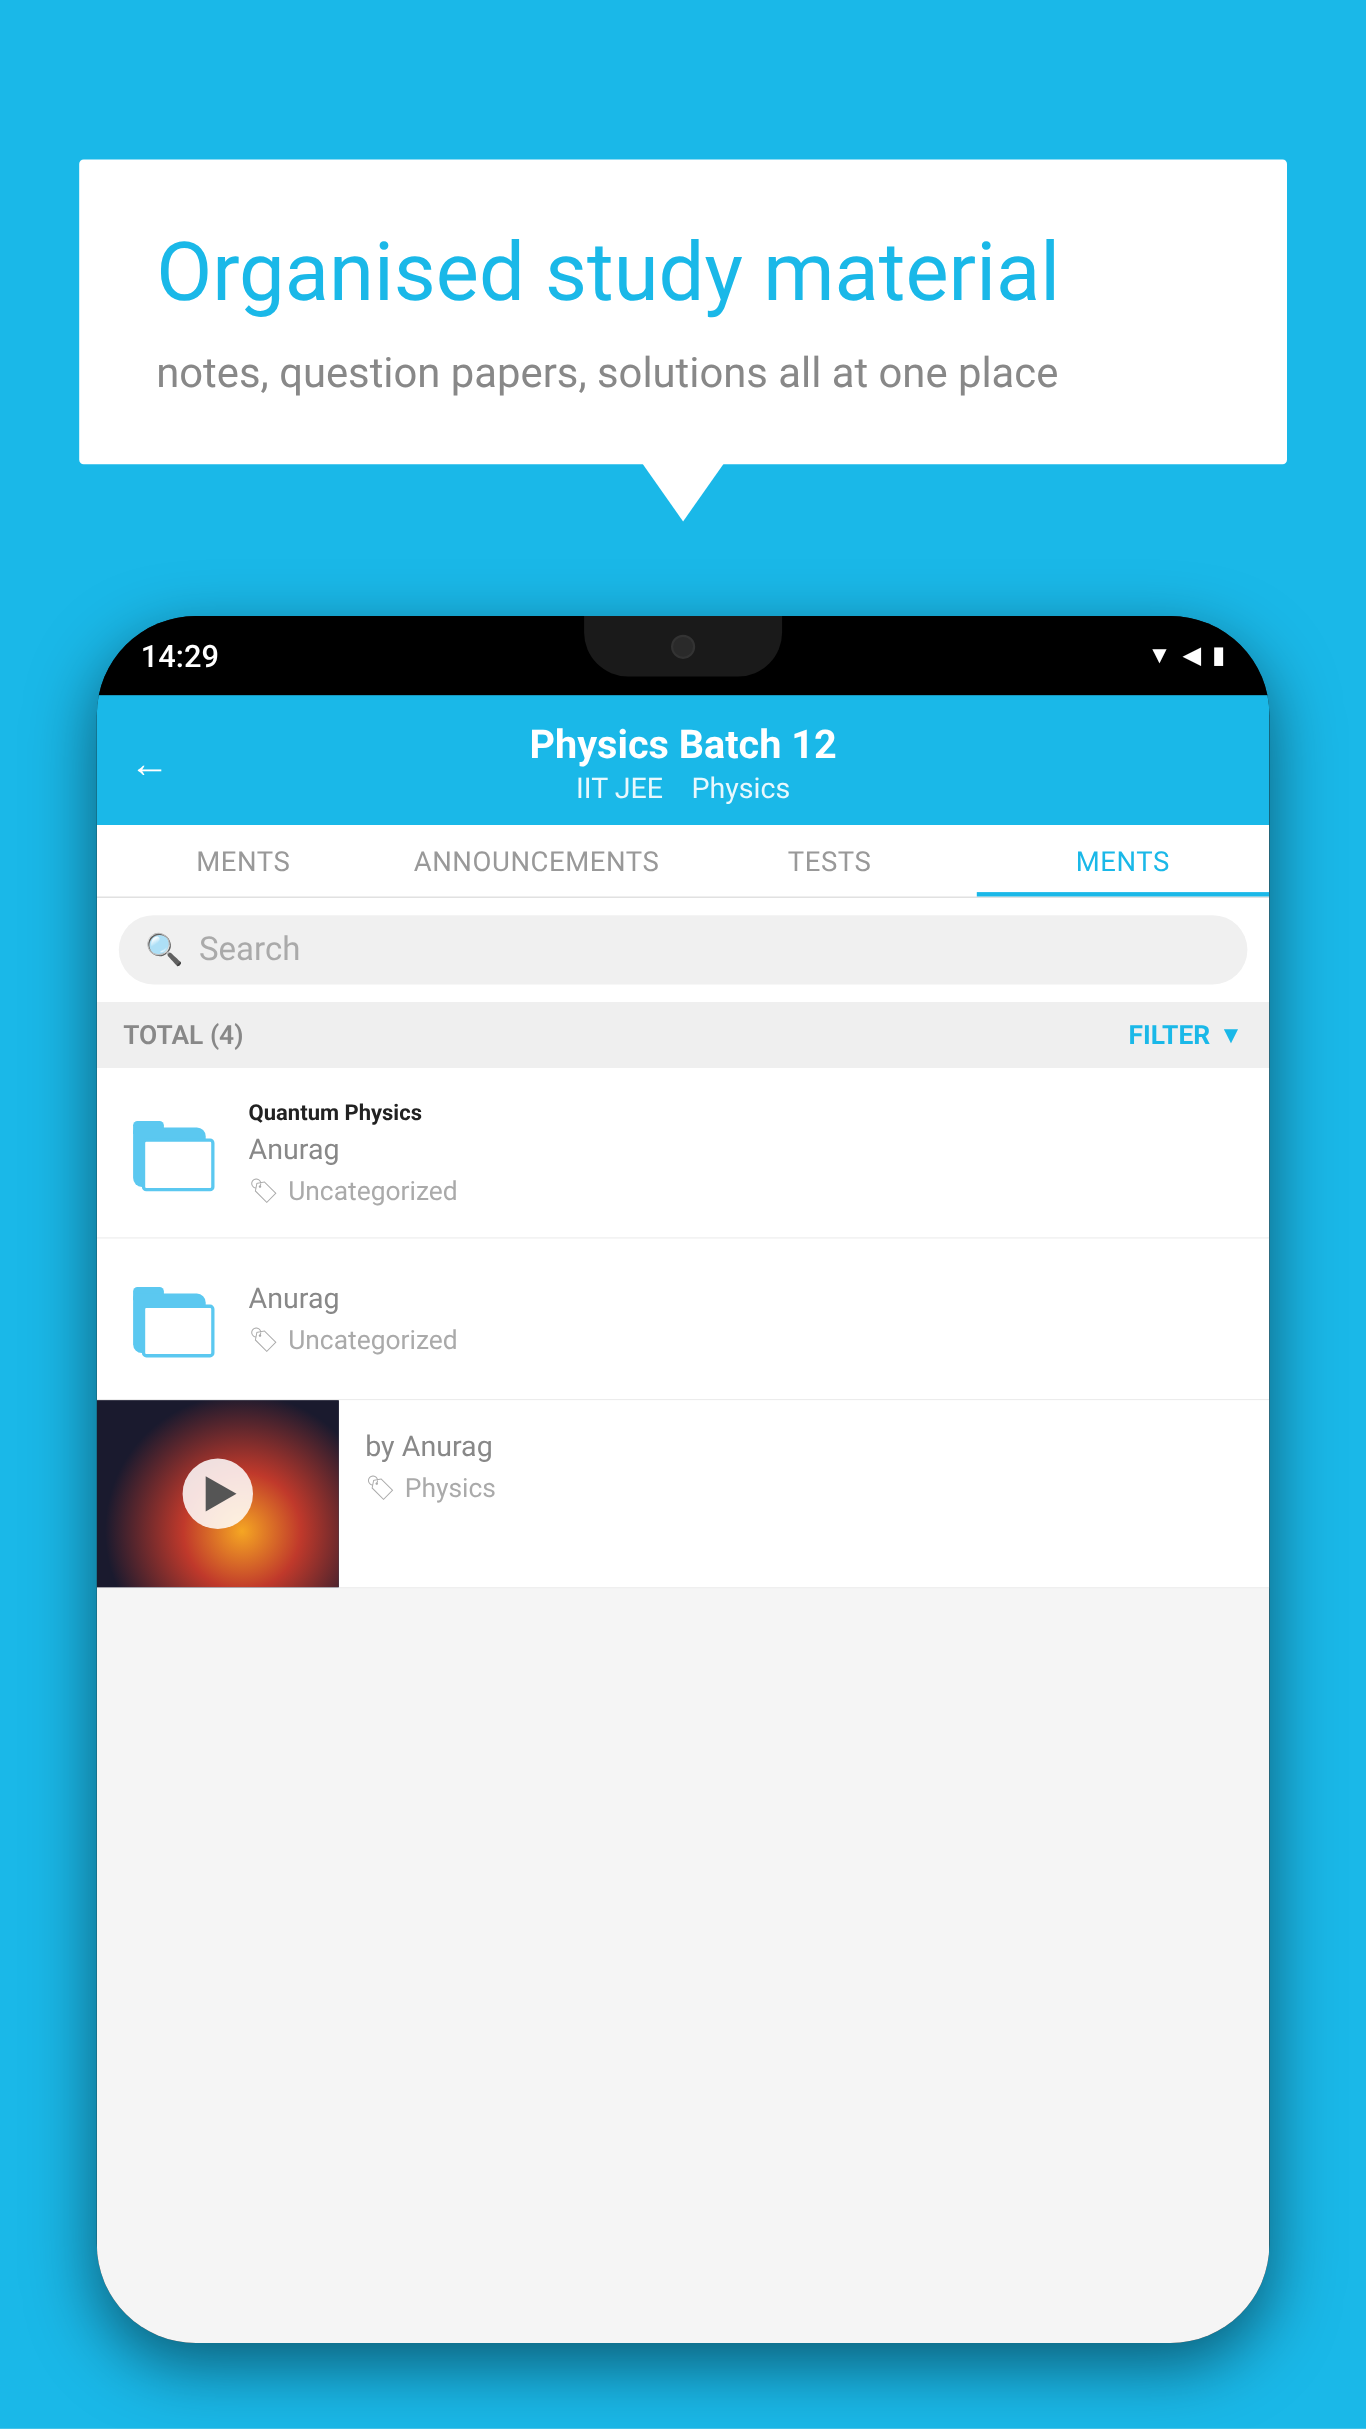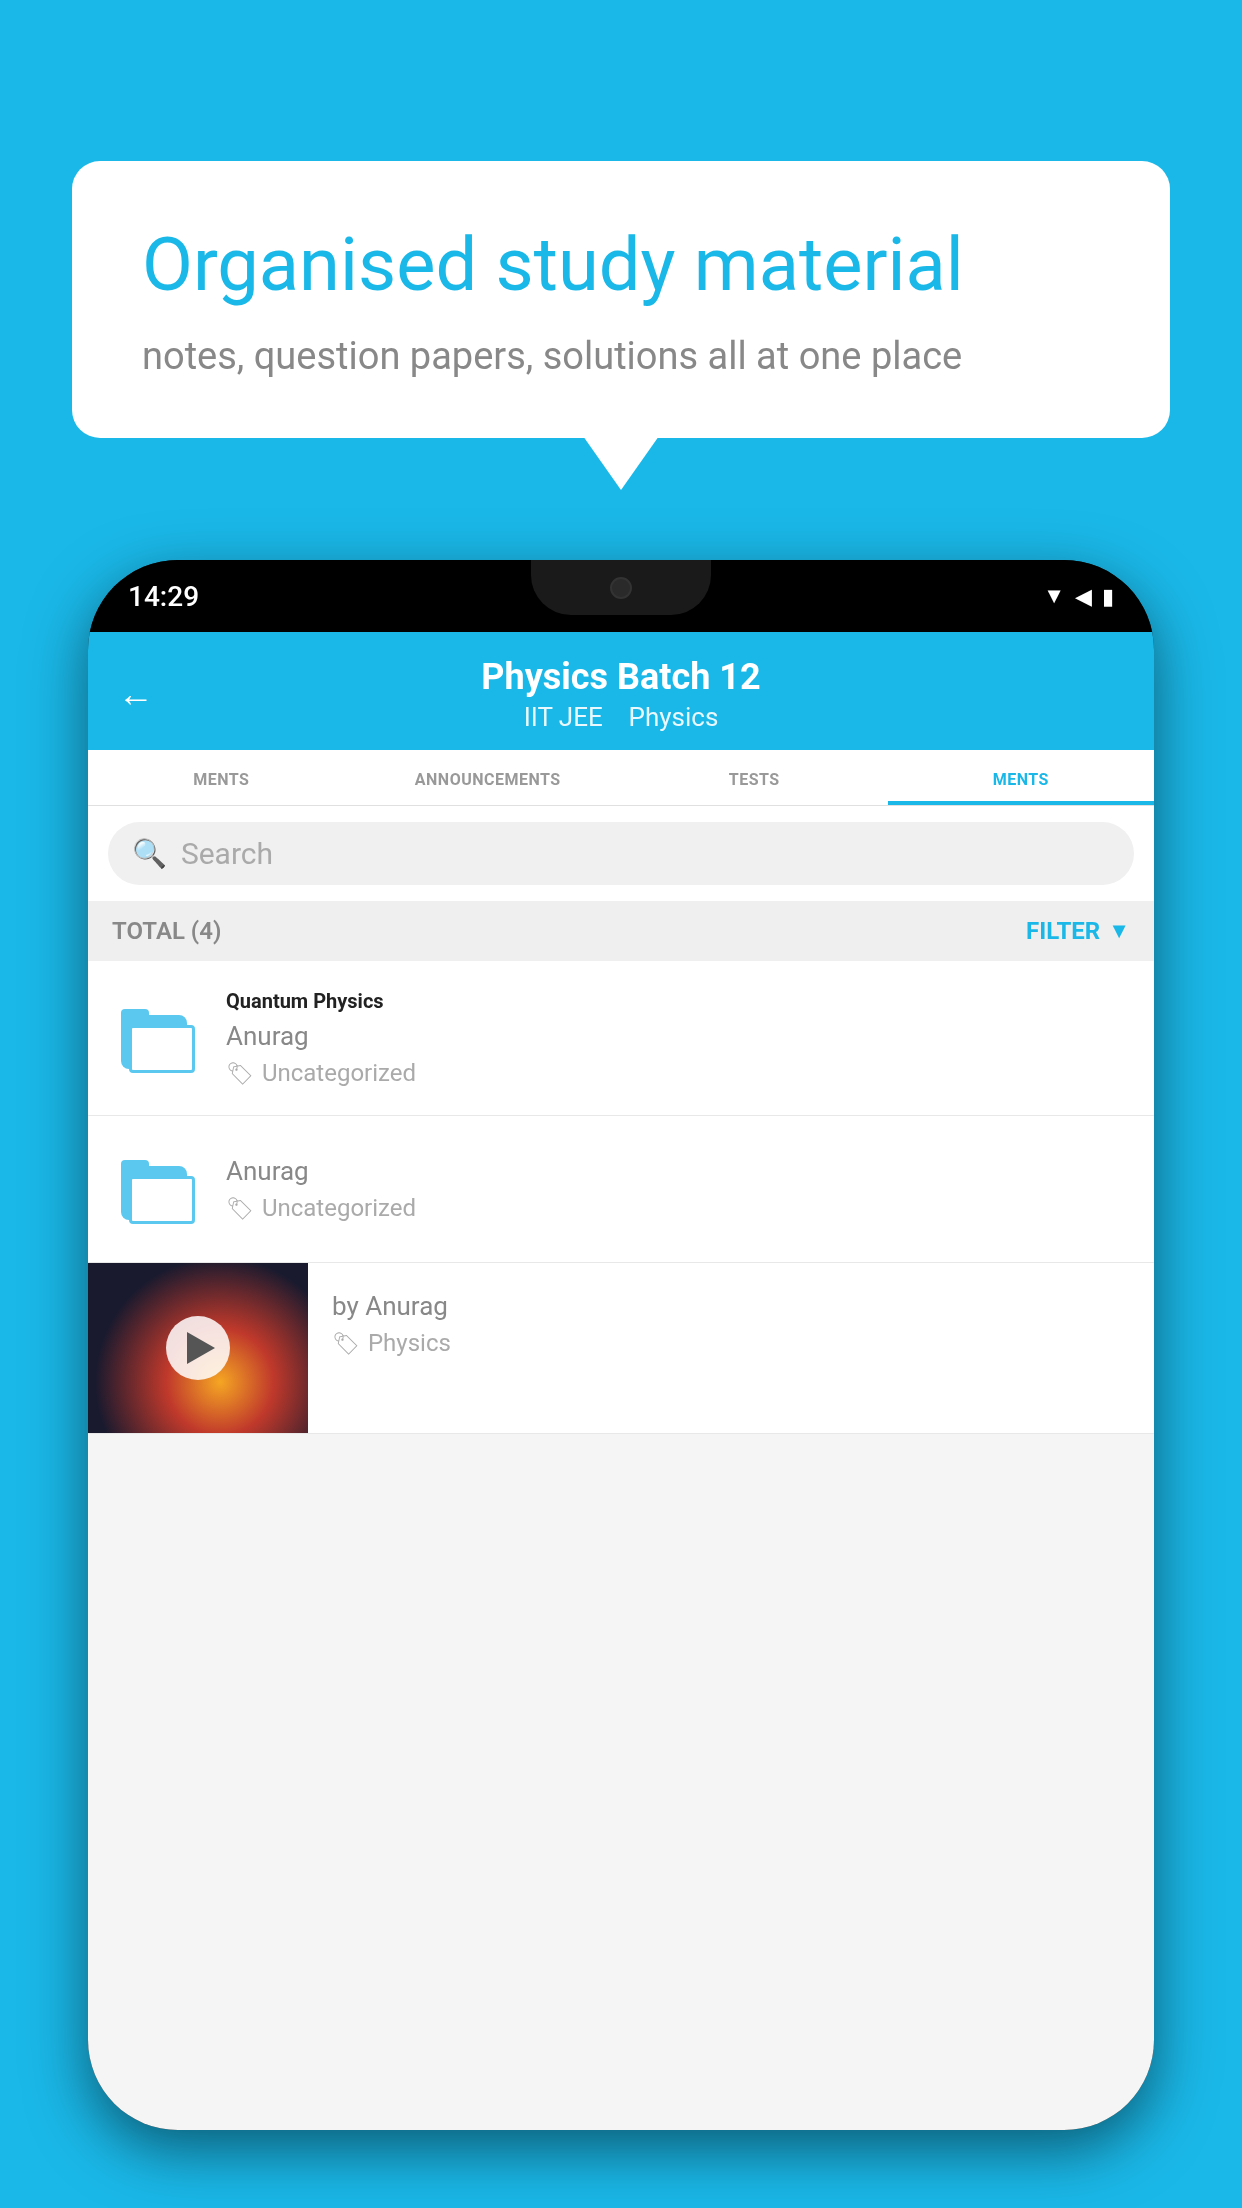--- a/index.html
+++ b/index.html
@@ -13,23 +13,22 @@
       position: relative;
     }
 
     
     .speech-bubble {
       position: absolute;
       top: 145px;
       left: 72px;
       right: 72px;
       background: white;
-      border-radius: 28px;
+      border-radius: 4px;
       padding: 60px 70px;
-      margin-top: 16px;
     }
     .speech-bubble::after {
       content: '';
       position: absolute;
       bottom: -52px;
       left: 50%;
       transform: translateX(-50%);
       width: 0;
       height: 0;
       border-left: 38px solid transparent;
@@ -150,23 +149,23 @@
     
     .tabs-bar {
       background: white;
       display: flex;
       border-bottom: 1px solid #e0e0e0;
     }
     .tab-item {
       flex: 1;
       text-align: center;
       padding: 20px 8px 16px;
-      font-size: 16px;
+      font-size: 25px;
       color: #999;
-      font-weight: 700;
+      font-weight: 400;
       letter-spacing: 0.5px;
       position: relative;
     }
     .tab-item.active {
       color: #1ab8e8;
     }
     .tab-item.active::after {
       content: '';
       position: absolute;
       bottom: 0;

